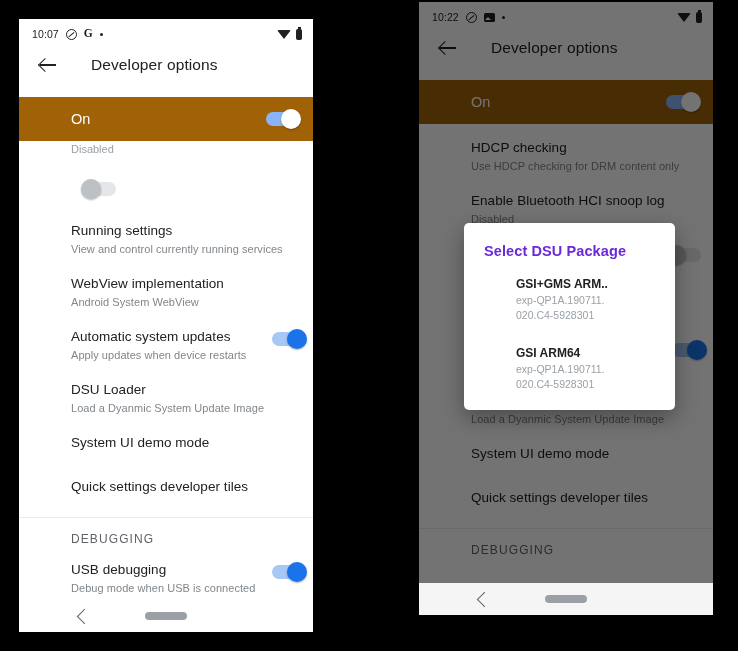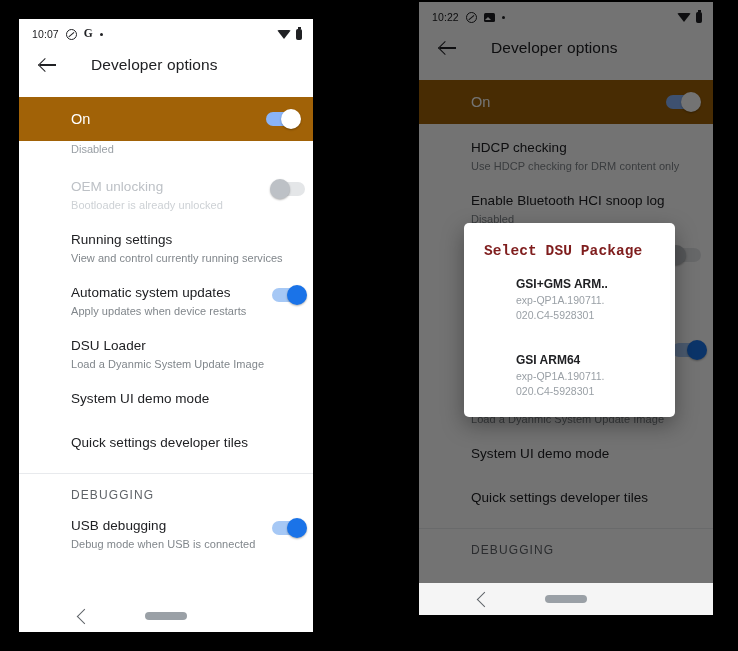--- a/index.html
+++ b/index.html
@@ -171,25 +171,25 @@
   .dialog {
     position: absolute;
     left: 45px; top: 221px; width: 211px;
     background: #ffffff;
     border-radius: 5px;
     box-shadow: 0 8px 22px rgba(0,0,0,.35);
     z-index: 10;
     padding: 20px 0 16px 0;
   }
   .dialog-title {
-    font-size: 14.5px; font-weight: 700; color: #7f1d1d;
-    padding: 0 20px 14px 20px; letter-spacing: .1px; font-family: Liberation Mono, monospace;
+    font-size: 14.5px; font-weight: 700; color: #6d28d9;
+    padding: 0 20px 14px 20px; letter-spacing: .1px;
   }
   .dlg-item { padding: 3px 18px 3px 52px; }
-  .dlg-item + .dlg-item { margin-top: 24px; }
+  .dlg-item + .dlg-item { margin-top: 17px; }
   .dlg-name {
     font-size: 12px; font-weight: 700; color: #202124; line-height: 16px;
   }
   .dlg-sub {
     font-size: 10.5px; color: #9aa0a6; line-height: 14px; margin-top: 1px;
   }
 
   .hidden-toggle {
     position: absolute; right: 12px; top: 246px; z-index: 4;
   }
@@ -224,36 +224,38 @@
       <span class="sw white-on">
           <span class="thumb"></span>
         </span>
     </div>
 
     <div class="orphan-sub">Disabled</div>
 
     <div class="list">
 
       <div class="row dim" style="margin-top:12px;">
-        <div class="row-text">
-          <div class="row-title">OEM unlocking</div>
-          <div class="row-sub">Bootloader is already unlocked</div>
-        </div>
         <span class="sw off">
             <span class="thumb"></span>
           </span>
       </div>
 
       <div class="row">
         <div class="row-text">
           <div class="row-title">Running settings</div>
           <div class="row-sub">View and control currently running services</div>
         </div>
       </div>
 
+      <div class="row">
+        <div class="row-text">
+          <div class="row-title">WebView implementation</div>
+          <div class="row-sub">Android System WebView</div>
+        </div>
+      </div>
 
       <div class="row">
         <div class="row-text">
           <div class="row-title">Automatic system updates</div>
           <div class="row-sub">Apply updates when device restarts</div>
         </div>
         <span class="sw on">
             <span class="thumb"></span>
           </span>
       </div>

